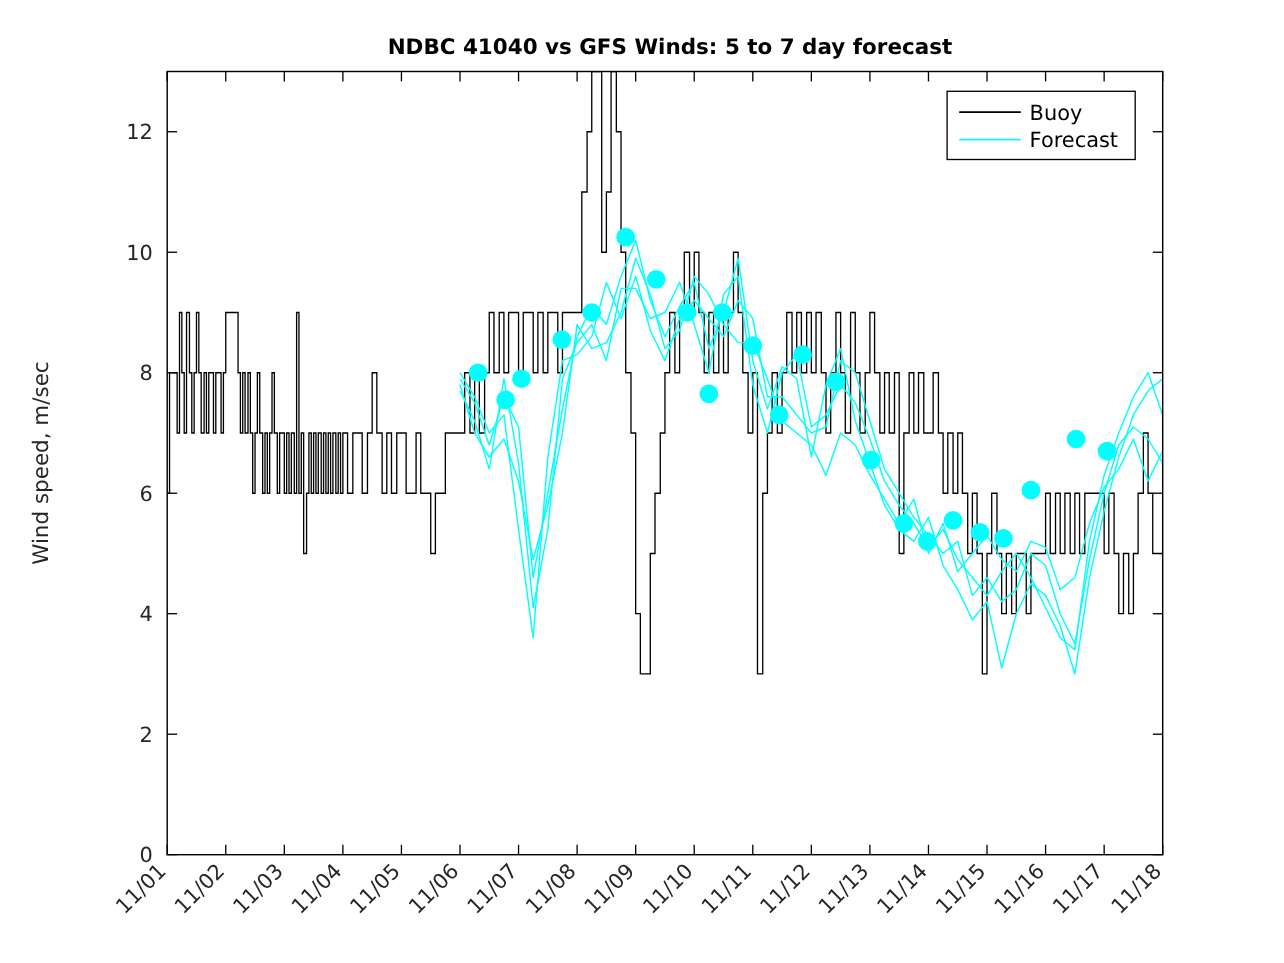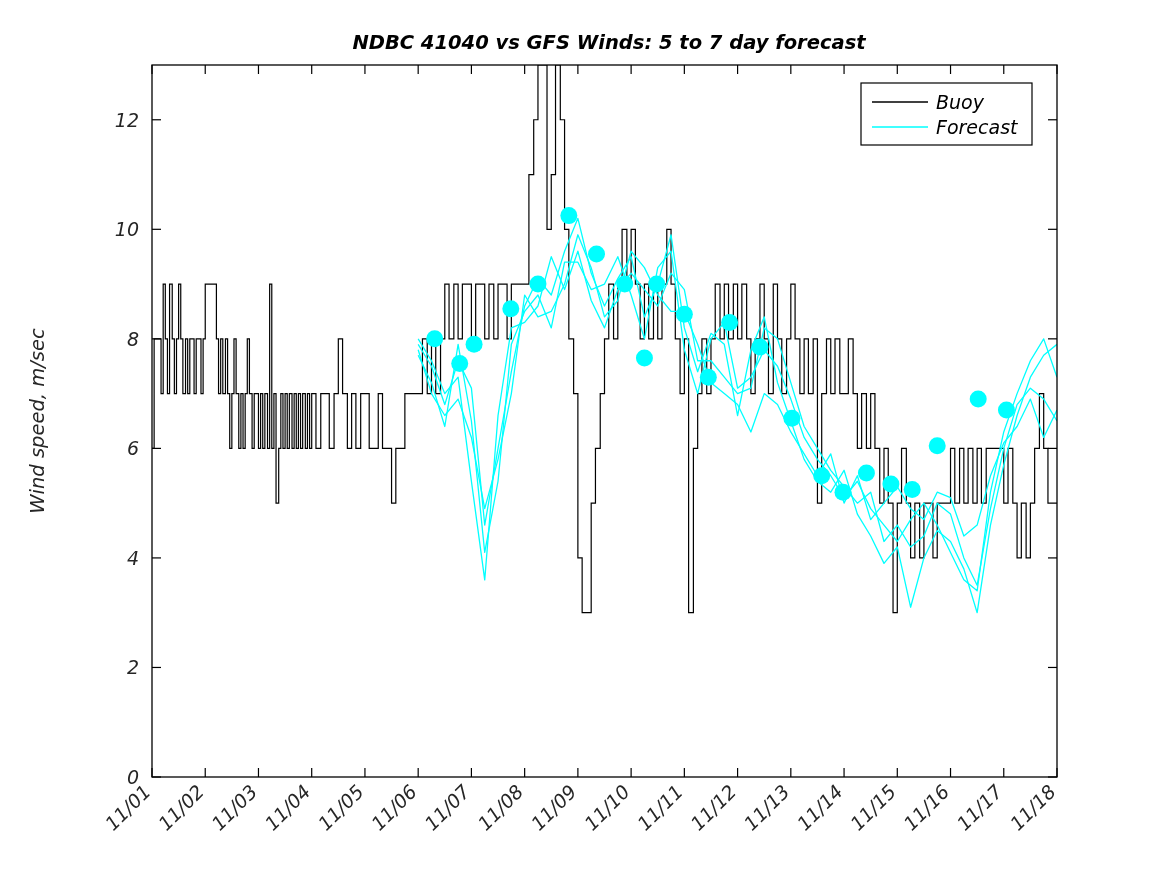--- a/index.html
+++ b/index.html
@@ -1,17 +1,17 @@
 <!DOCTYPE html>
 <html><head>
 <meta charset="utf-8">
 <style>
   html,body{margin:0;padding:0;background:#ffffff;}
   body{width:1167px;height:875px;overflow:hidden;font-family:"DejaVu Sans",sans-serif;}
-  #fig{position:relative;width:1167px;height:875px;background:#fff;font-style:italic;}
+  #fig{position:relative;width:1167px;height:875px;background:#fff;}
   #chart-svg{position:absolute;left:0;top:0;width:1167px;height:875px;display:block;}
   .ttl{font-family:"DejaVu Sans",sans-serif;font-size:19.5px;font-weight:bold;fill:#000;}
   .tklbl{font-family:"DejaVu Sans",sans-serif;font-size:19px;fill:#262626;}
   .axlbl{font-family:"DejaVu Sans",sans-serif;font-size:19.5px;fill:#262626;}
   .lgtxt{font-family:"DejaVu Sans",sans-serif;font-size:19px;fill:#000;}
 </style>
 </head>
 <body>
 
 <div id="fig">

